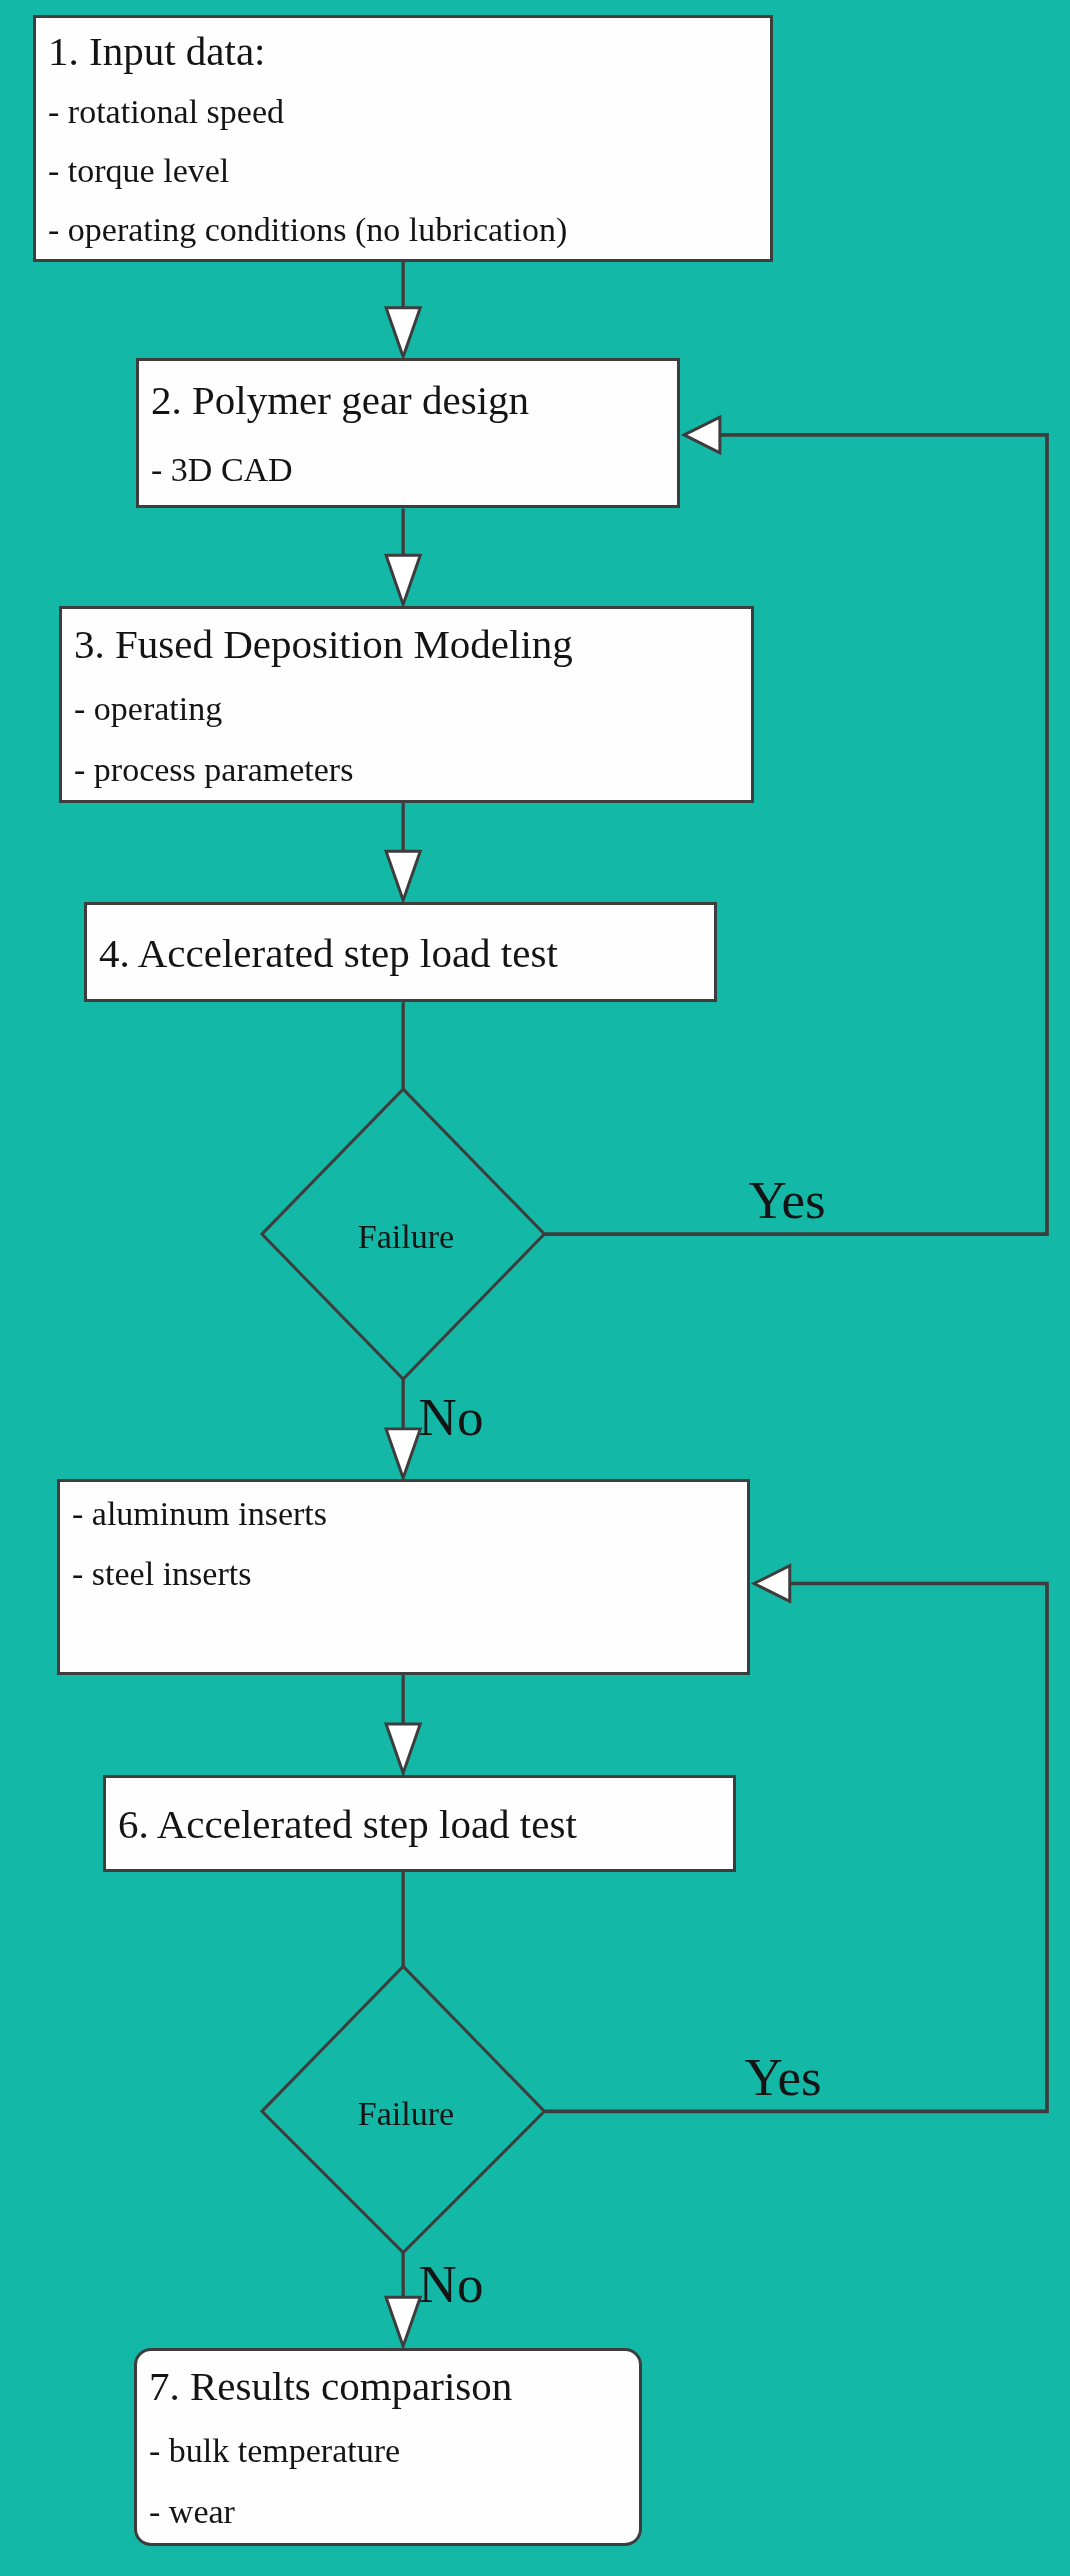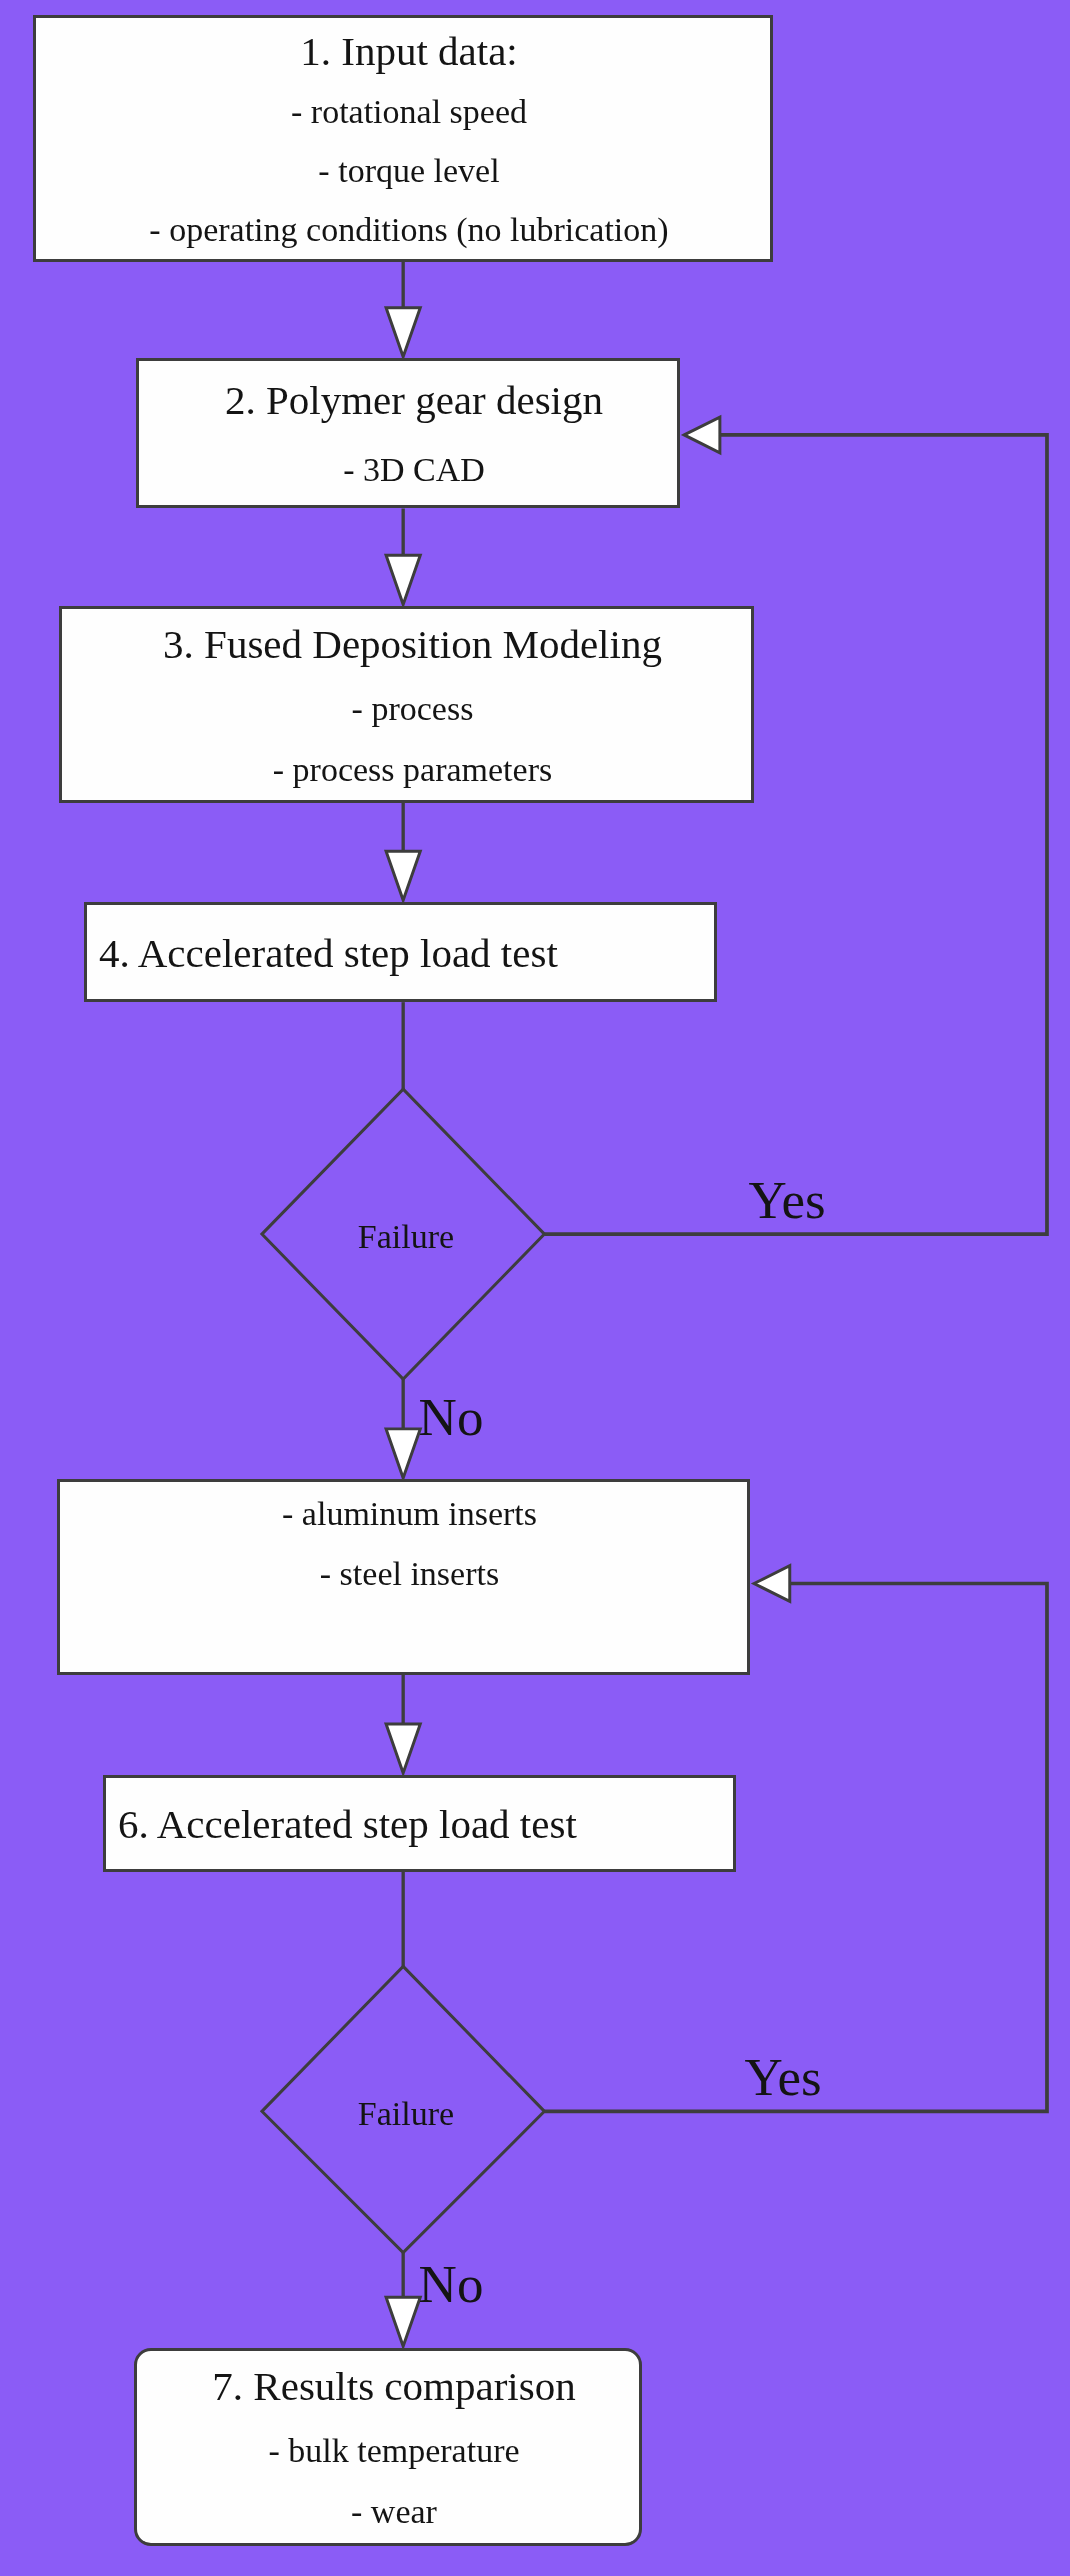--- a/index.html
+++ b/index.html
@@ -4,25 +4,24 @@
 <style>
   html, body {
     margin: 0;
     padding: 0;
     background: #ffffff;
   }
   .canvas {
     position: relative;
     width: 1071px;
     height: 2576px;
-    background: #8b5cf6;
+    background: #14b8a6;
     font-family: "Liberation Serif", "DejaVu Serif", serif;
     color: #141414;
     overflow: hidden;
-    text-align: center;
   }
   svg.wires {
     position: absolute;
     left: 0;
     top: 0;
     width: 1071px;
     height: 2576px;
   }
   .node {
     position: absolute;
@@ -124,21 +123,21 @@
     <div class="item">- operating conditions (no lubrication)</div>
   </div>
 
   <div class="node n2">
     <div class="title">2. Polymer gear design</div>
     <div class="item">- 3D CAD</div>
   </div>
 
   <div class="node n3">
     <div class="title">3. Fused Deposition Modeling</div>
-    <div class="item">- process</div>
+    <div class="item">- operating</div>
     <div class="item">- process parameters</div>
   </div>
 
   <div class="node n4">
     <div class="title">4. Accelerated step load test</div>
   </div>
 
   <div class="node n5">
     <div class="item">- aluminum inserts</div>
     <div class="item">- steel inserts</div>

